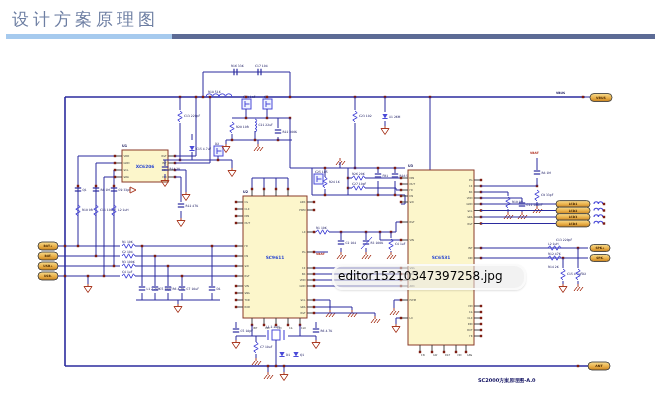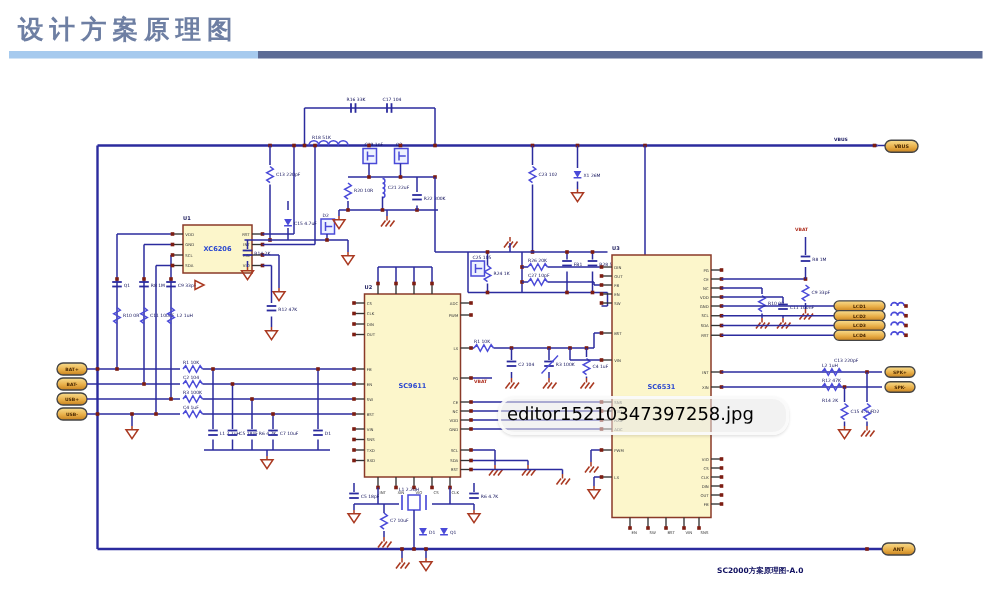--- a/index.html
+++ b/index.html
@@ -1,20 +1,20 @@
 <!DOCTYPE html>
 <html><head>
 <meta charset="utf-8">
 <style>
   html,body{margin:0;padding:0;}
   body{width:660px;height:400px;background:#ffffff;position:relative;overflow:hidden;
        font-family:"DejaVu Sans",sans-serif;}
   .page{position:absolute;inset:0;}
   .title{position:absolute;left:12px;top:8px;font-family:"DejaVu Serif","Liberation Serif",serif;
-         font-weight:bold;font-size:17px;letter-spacing:4px;color:#6e7fa3;}
+         font-weight:normal;font-size:17px;letter-spacing:4px;color:#6e7fa3;}
   .bar{position:absolute;top:34px;height:5px;}
   .bar-light{left:6px;width:166px;background:#a6caee;}
   .bar-dark{left:172px;width:483px;background:#5c6b95;}
   .schem{position:absolute;left:0;top:44px;width:660px;height:356px;}
   .watermark{position:absolute;left:332px;top:264px;width:186px;height:22px;
      background:rgba(232,232,232,0.55);border:2px solid rgba(252,252,252,0.9);
      border-radius:11px;box-shadow:0 1px 2px rgba(0,0,0,0.12);
      color:#000000;font-size:12px;line-height:20px;padding-left:4px;
      white-space:nowrap;overflow:hidden;z-index:5;}
 </style>

